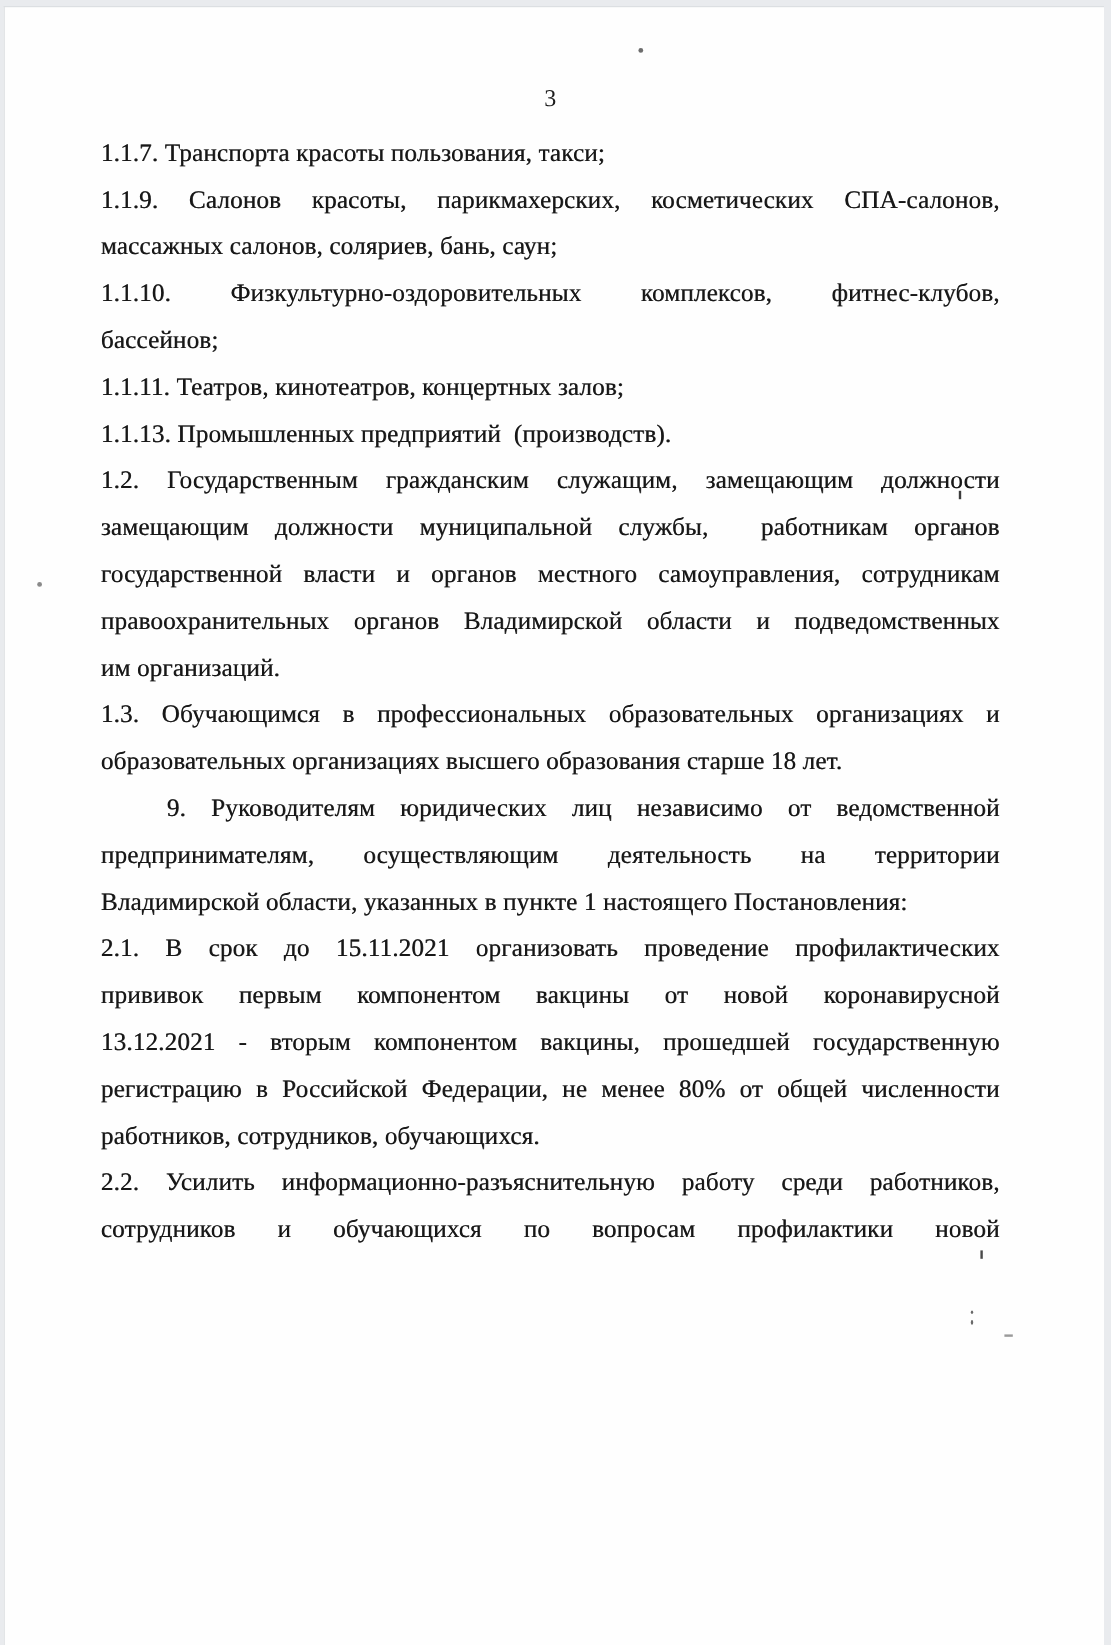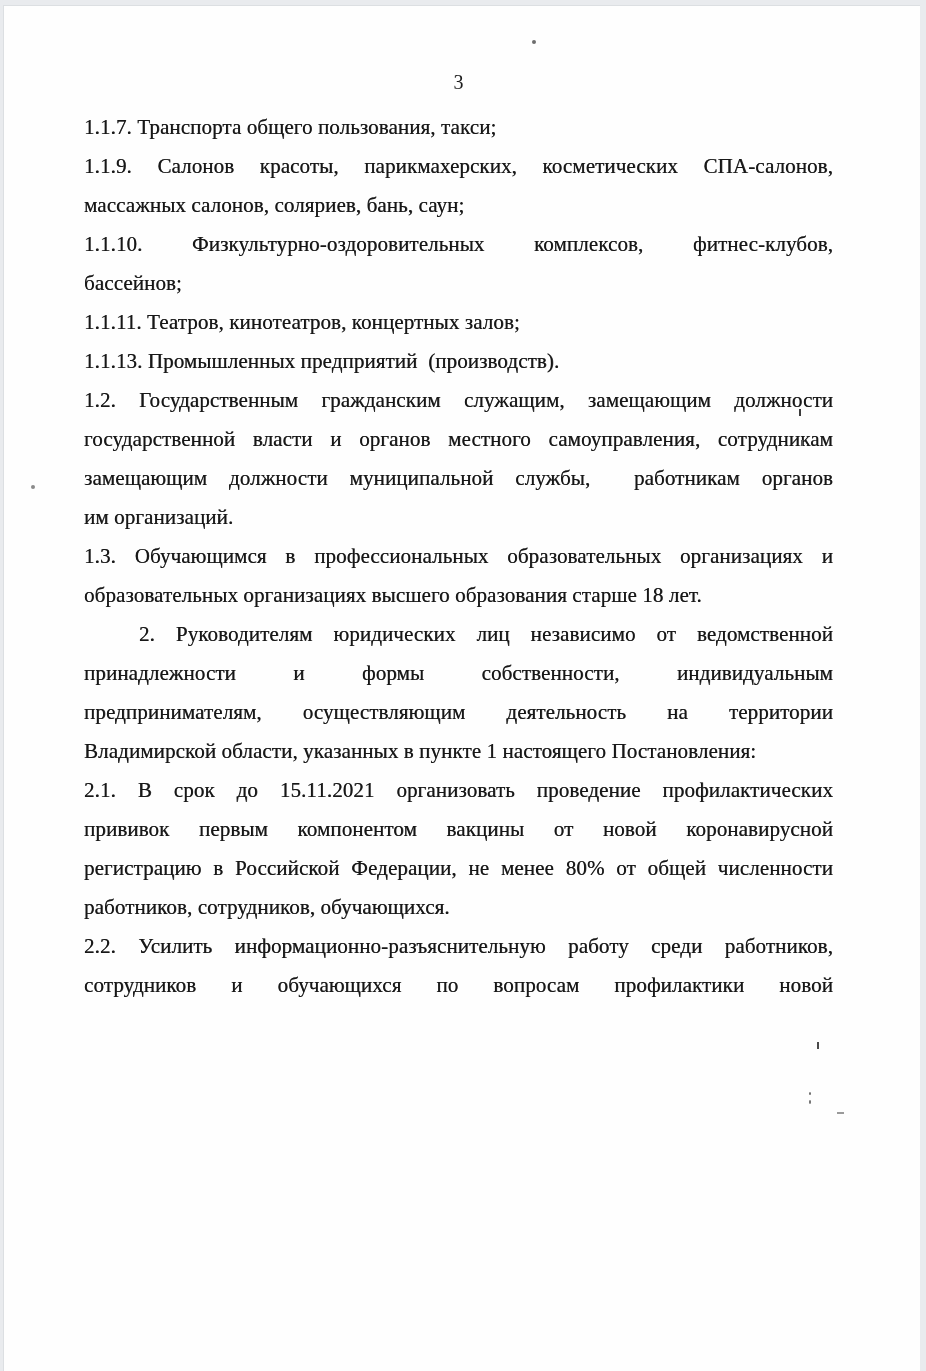--- a/index.html
+++ b/index.html
@@ -74,39 +74,40 @@
   .s8 { left: 833px; top: 1106px; width: 7px; height: 2px; background: #9a9a9a; }
 </style>
 </head>
 <body>
 
 <div class="page">
 
   <div class="page-number">3</div>
 
   <div class="text-block">
-    <div class="ln">1.1.7. Транспорта общего пользования, такси;</div>
+    <div class="ln">1.1.7. Транспорта красоты пользования, такси;</div>
     <div class="ln j">1.1.9. Салонов красоты, парикмахерских, косметических СПА-салонов,</div>
     <div class="ln">массажных салонов, соляриев, бань, саун;</div>
     <div class="ln j">1.1.10. Физкультурно-оздоровительных комплексов, фитнес-клубов,</div>
     <div class="ln">бассейнов;</div>
     <div class="ln">1.1.11. Театров, кинотеатров, концертных залов;</div>
     <div class="ln">1.1.13. Промышленных предприятий &nbsp;(производств).</div>
     <div class="ln j">1.2. Государственным гражданским служащим, замещающим должности</div>
+    <div class="ln j">замещающим должности муниципальной службы, &nbsp;работникам органов</div>
     <div class="ln j">государственной власти и органов местного самоуправления, сотрудникам</div>
-    <div class="ln j">замещающим должности муниципальной службы, &nbsp;работникам органов</div>
+    <div class="ln j">правоохранительных органов Владимирской области и подведомственных</div>
     <div class="ln">им организаций.</div>
     <div class="ln j">1.3. Обучающимся в профессиональных образовательных организациях и</div>
     <div class="ln">образовательных организациях высшего образования старше 18 лет.</div>
-    <div class="ln j ind">2. Руководителям юридических лиц независимо от ведомственной</div>
-    <div class="ln j">принадлежности и формы собственности, индивидуальным</div>
+    <div class="ln j ind">9. Руководителям юридических лиц независимо от ведомственной</div>
     <div class="ln j">предпринимателям, осуществляющим деятельность на территории</div>
     <div class="ln">Владимирской области, указанных в пункте 1 настоящего Постановления:</div>
     <div class="ln j">2.1. В срок до 15.11.2021 организовать проведение профилактических</div>
     <div class="ln j">прививок первым компонентом вакцины от новой коронавирусной</div>
+    <div class="ln j">13.12.2021 - вторым компонентом вакцины, прошедшей государственную</div>
     <div class="ln j">регистрацию в Российской Федерации, не менее 80% от общей численности</div>
     <div class="ln">работников, сотрудников, обучающихся.</div>
     <div class="ln j">2.2. Усилить информационно-разъяснительную работу среди работников,</div>
     <div class="ln j">сотрудников и обучающихся по вопросам профилактики новой</div>
   </div>
 
   <span class="speck dot s1"></span>
   <span class="speck dot s2"></span>
   <span class="speck s3"></span>
   <span class="speck s4"></span>

